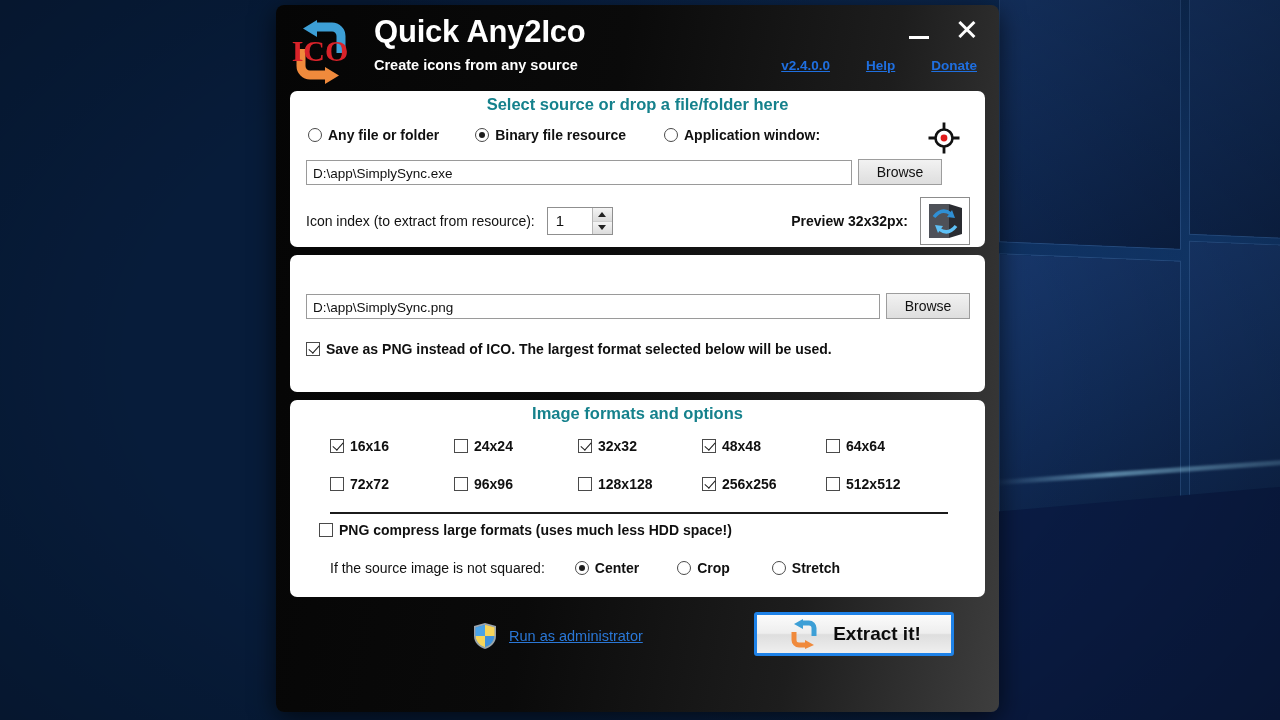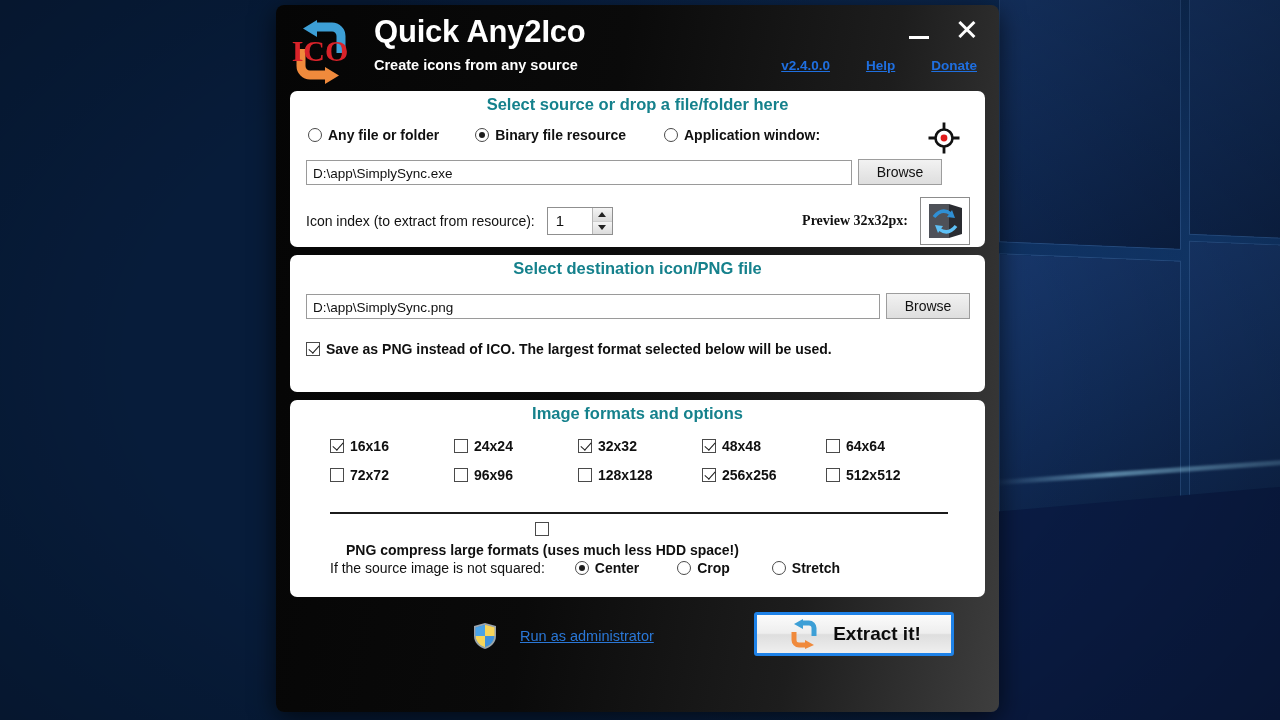--- a/index.html
+++ b/index.html
@@ -202,57 +202,57 @@
   .spin-b {
     flex: 1 1 50%;
     background: linear-gradient(#f4f4f4,#dcdcdc);
     display:flex; align-items:center; justify-content:center;
     cursor: pointer;
   }
   .spin-b:first-child { border-bottom: 1px solid #cfcfcf; }
   .tri-up   { width:0;height:0;border-left:4px solid transparent;border-right:4px solid transparent;border-bottom:5px solid #222; }
   .tri-down { width:0;height:0;border-left:4px solid transparent;border-right:4px solid transparent;border-top:5px solid #222; }
 
-  #preview-label { margin-left: auto; font-size: 14px; font-weight: bold; color: #111; font-family: Liberation Serif, serif; }
+  #preview-label { margin-left: auto; font-size: 14px; font-weight: bold; color: #111; }
   #preview-box {
     margin-left: 12px;
     width: 50px; height: 48px;
     border: 1px solid #8c8c8c;
     background: #ffffff;
     display:flex; align-items:center; justify-content:center;
     box-sizing: border-box;
   }
 
   #save-png-row { position: absolute; left: 16px; top: 86px; align-items: center; }
 
   
   #fmt-grid {
     position: absolute; left: 40px; top: 38px; width: 620px;
     display: grid;
     grid-template-columns: repeat(5, 1fr);
-    row-gap: 13px;
+    row-gap: 22px;
   }
   #fmt-sep {
     position: absolute; left: 40px; top: 112px; width: 618px;
     height: 2px; background: #1b1b1b;
   }
-  #png-compress-row { position: absolute; left: 56px; top: 122px; flex-direction: column; }
+  #png-compress-row { position: absolute; left: 29px; top: 122px; }
   #sq-row {
     position: absolute; left: 40px; top: 160px; width: 620px;
     display: flex; align-items: center;
   }
   #sq-label { font-size: 14px; color: #111; }
   #sq-0 { margin-left: 30px; }
   #sq-1 { margin-left: 38px; }
   #sq-2 { margin-left: 42px; }
 
   
   #admin-row {
     position: absolute; left: 196px; top: 617px;
-    display: flex; align-items: center; gap: 22px;
+    display: flex; align-items: center; gap: 11px;
   }
   #admin-link {
     color: #2a77d6; font-size: 14.5px; text-decoration: underline; cursor: pointer;
   }
   #extract-btn {
     position: absolute; left: 478px; top: 607px;
     width: 200px; height: 44px;
     border: 3px solid #1e82e8;
     border-radius: 3px;
     background: linear-gradient(#fbfbfb 0%, #eeeeee 48%, #dedede 52%, #efefef 100%);
@@ -361,21 +361,20 @@
             <path d="M10 16 q8 -10 17 -3" fill="none" stroke="#2f8fd4" stroke-width="3.4"></path>
             <path d="M28 9 L31 17 L23 16 Z" fill="#2f8fd4"></path>
             <path d="M32 25 q-8 10 -17 3" fill="none" stroke="#5ec0f5" stroke-width="3.4"></path>
             <path d="M14 32 L11 24 L19 25 Z" fill="#5ec0f5"></path>
           </svg>
         </div>
       </div>
     </div>
 
     <div class="panel" id="panel-dest">
-      <div class="panel-title">Select destination icon/PNG file</div>
 
       <div class="path-row" id="dest-path-row">
         <div class="textbox" title="Select a destination file">D:\app\SimplySync.png</div>
         <div class="browse-btn">Browse</div>
       </div>
 
       <label class="opt" id="save-png-row">
         <span class="cbox on"></span>
         <span>Save as PNG instead of ICO. The largest format selected below will be used.</span>
       </label>

